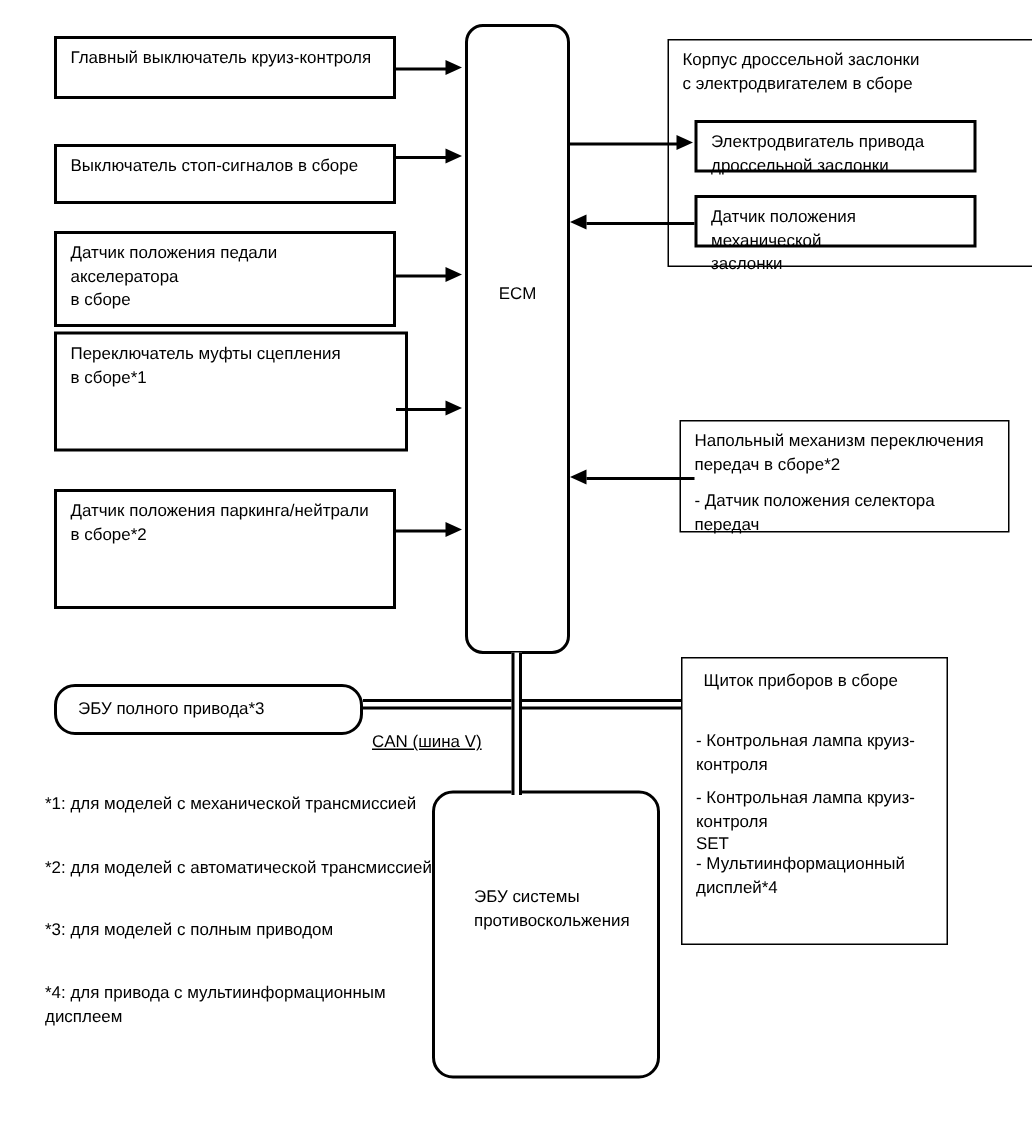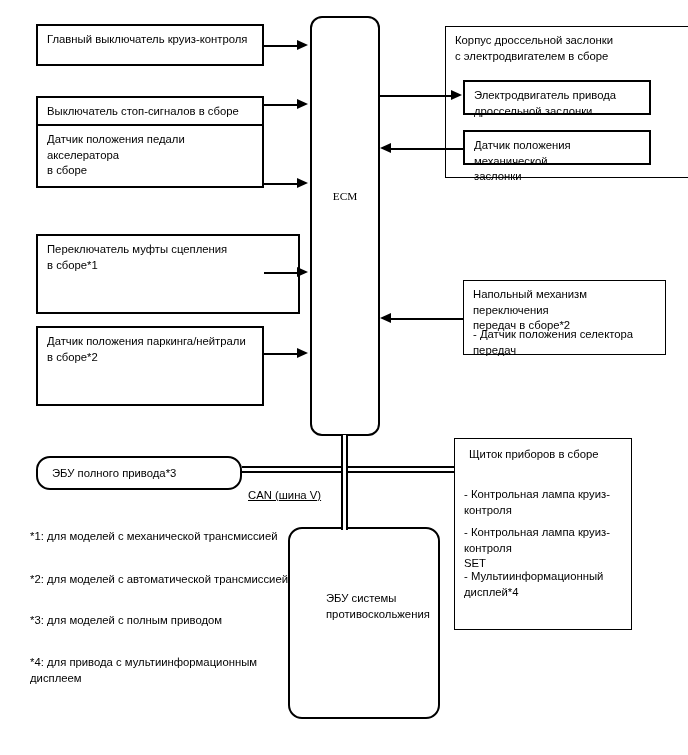--- a/index.html
+++ b/index.html
@@ -30,21 +30,21 @@
   .rounded{border-radius:14px;}
 
   
   #ecm-box{
     left:290px;top:16px;width:70px;height:420px;
     border:2px solid #000;border-radius:12px;background:#fff;
     box-sizing:border-box;position:absolute;
   }
   #ecm-label{
     position:absolute;left:290px;top:190px;width:70px;
-    text-align:center;font-size:11.3px;color:#000;font-family:Liberation Serif, serif;
+    text-align:center;font-size:11.3px;color:#000;
   }
 
   
   .hline{position:absolute;height:0;border-top:2px solid #000;}
   .arrow-r{
     position:absolute;width:0;height:0;
     border-top:5.5px solid transparent;
     border-bottom:5.5px solid transparent;
     border-left:11px solid #000;
   }
@@ -83,26 +83,26 @@
 <div id="diagram">
 
   <div class="box" style="left:16px;top:24px;width:228px;height:42px;">
     <span class="txt">Главный выключатель круиз-контроля</span>
   </div>
 
   <div class="box" style="left:16px;top:96px;width:228px;height:40px;">
     <span class="txt">Выключатель стоп-сигналов в сборе</span>
   </div>
 
-  <div class="box" style="left:16px;top:124px;width:228px;height:64px;">
+  <div class="box" style="left:16px;top:154px;width:228px;height:64px;">
     <span class="txt">Датчик положения педали акселератора
 в сборе</span>
   </div>
 
-  <div class="box" style="left:16px;top:234px;width:264px;height:80px;">
+  <div class="box" style="left:16px;top:221px;width:236px;height:80px;">
     <span class="txt">Переключатель муфты сцепления
 в сборе*1</span>
   </div>
 
   <div class="box" style="left:16px;top:326px;width:228px;height:80px;">
     <span class="txt">Датчик положения паркинга/нейтрали
 в сборе*2</span>
   </div>
 
   <div id="ecm-box"></div>
@@ -137,21 +137,21 @@
     <span class="txt">Датчик положения механической
 заслонки</span>
   </div>
 
   <div class="hline" style="left:360px;top:95px;width:72px;"></div>
   <div class="arrow-r" style="left:431px;top:90px;"></div>
 
   <div class="hline" style="left:371px;top:148px;width:72px;"></div>
   <div class="arrow-l" style="left:360px;top:143px;"></div>
 
-  <div class="box thin" style="left:443px;top:280px;width:203px;height:75px;">
+  <div class="box thin" style="left:433px;top:280px;width:220px;height:75px;">
     <span class="txt">Напольный механизм переключения
 передач в сборе*2</span>
     <span class="txt" style="top:46px;">- Датчик положения селектора передач</span>
   </div>
 
   <div class="hline" style="left:371px;top:318px;width:72px;"></div>
   <div class="arrow-l" style="left:360px;top:313px;"></div>
 
   <div class="box thin" style="left:434px;top:438px;width:178px;height:192px;">
     <span class="txt" style="left:14px;top:8px;">Щиток приборов в сборе</span>
@@ -159,21 +159,21 @@
     <span class="txt" style="top:86px;">- Контрольная лампа круиз-контроля
 SET</span>
     <span class="txt" style="top:130px;">- Мультиинформационный дисплей*4</span>
   </div>
 
   <div class="box rounded" style="left:16px;top:456px;width:206px;height:34px;">
     <span class="txt" style="top:8px;left:14px;">ЭБУ полного привода*3</span>
   </div>
 
   <div class="box rounded" style="left:268px;top:527px;width:152px;height:192px;">
-    <span class="center-label" style="left:36px;top:62px;width:125px;">ЭБУ системы
+    <span class="center-label" style="left:26px;top:62px;width:125px;">ЭБУ системы
 противоскольжения</span>
   </div>
 
   <div class="bus-h" style="left:222px;top:466px;width:212px;"></div>
 
   <div class="bus-v" style="left:321px;top:435px;height:95px;"></div>
 
   <div style="position:absolute;left:323.5px;top:468.5px;width:2px;height:2px;background:#fff;"></div>
 
   <div class="bus-label" style="left:228px;top:489px;">CAN (шина V)</div>

